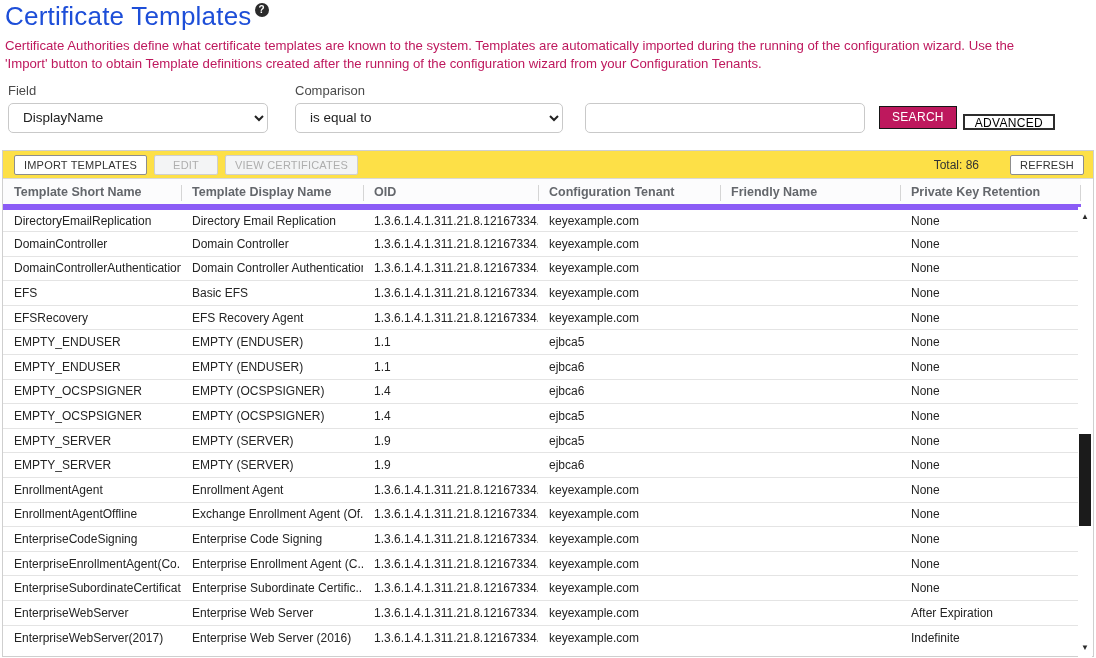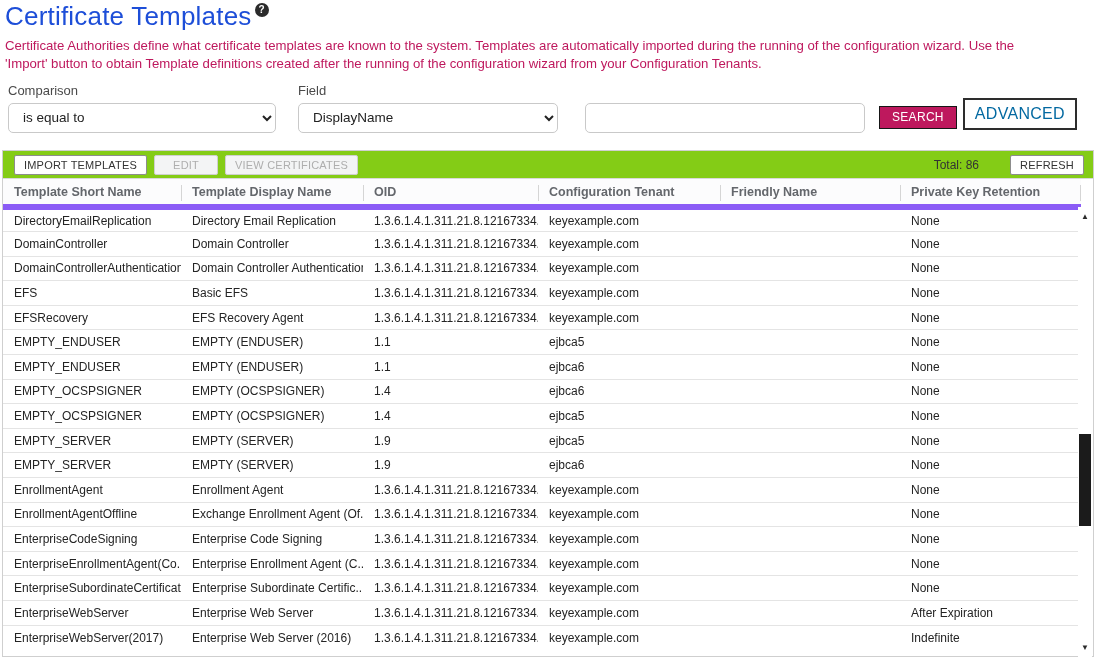--- a/index.html
+++ b/index.html
@@ -23,29 +23,29 @@
   .form-label { font-size:13px; color:#4a4a4a; margin-bottom:5px; }
   select.ctrl, input.ctrl {
     height:30px; border:1px solid #c9c9c9; border-radius:5px; background:#fff;
     font-family:"Liberation Sans", sans-serif; font-size:13.5px; color:#222; padding:0 10px; outline:none; }
   .g-field  { width:260px; margin-right:27px; }
   .g-comp   { width:268px; margin-right:22px; }
   .g-value  { width:280px; margin-right:14px; }
   .btn-search { margin-left:0; margin-bottom:4px; height:23px; padding:0 12px;
     background:#be185d; color:#fff; border:1px solid #161616; font-size:12px;
     font-family:"Liberation Sans", sans-serif; letter-spacing:.3px; cursor:pointer; }
-  .btn-advanced { margin-left:6px; margin-bottom:3px; height:32px; padding:0 10px;
-    background:#fff; color:#0369a1; border:2px solid #2d2d2d; font-size:16px;
+  .btn-advanced { margin-left:6px; margin-bottom:3px; height:16px; padding:0 10px;
+    background:#fff; color:#000000; border:2px solid #2d2d2d; font-size:12px;
     font-family:"Liberation Sans", sans-serif; letter-spacing:.3px; cursor:pointer; }
 
   
   .panel { position:absolute; left:2px; top:150px; width:1092px; height:507px;
     border:1px solid #cfcfcf; background:#fff; }
 
-  .toolbar { height:28px; background:#84cc16; border-bottom:1px solid #d9d9d9;
+  .toolbar { height:28px; background:#fde047; border-bottom:1px solid #d9d9d9;
     display:flex; align-items:center; padding:0 8px 0 11px; }
   .tb-btn { height:20px; padding:0 9px; background:#fff; border:1px solid #8d8d8d;
     border-radius:2px; font-size:11px; color:#333; font-family:"Liberation Sans", sans-serif;
     letter-spacing:.2px; cursor:pointer; margin-right:7px; }
   .tb-btn.disabled { background:#f3f4f5; border-color:#cfcfcf; color:#aeaeae; cursor:default;
     min-width:64px; }
   .spacer { flex:1; }
   .total { font-size:12px; color:#333; margin-right:31px; }
   .tb-btn.refresh { margin-right:1px; min-width:62px; }
 
@@ -78,30 +78,30 @@
 
 <div class="page">
 
   <div class="page-header">
     <h1 class="page-title">Certificate Templates</h1><span class="help">?</span>
   </div>
 
   <p class="desc">Certificate Authorities define what certificate templates are known to the system. Templates are automatically imported during the running of the configuration wizard. Use the 'Import' button to obtain Template definitions created after the running of the configuration wizard from your Configuration Tenants.</p>
 
   <div class="search-form">
+    <div class="form-group g-field">
+      <label class="form-label">Field</label>
+      <select class="ctrl">
+        <option>DisplayName</option>
+      </select>
+    </div>
     <div class="form-group g-comp">
       <label class="form-label">Comparison</label>
       <select class="ctrl">
         <option>is equal to</option>
-      </select>
-    </div>
-    <div class="form-group g-field">
-      <label class="form-label">Field</label>
-      <select class="ctrl">
-        <option>DisplayName</option>
       </select>
     </div>
     <div class="form-group g-value">
       <input class="ctrl" type="text" value="" style="">
     </div>
     <button class="btn-search">SEARCH</button>
     <button class="btn-advanced">ADVANCED</button>
   </div>
 
   <div class="panel">

